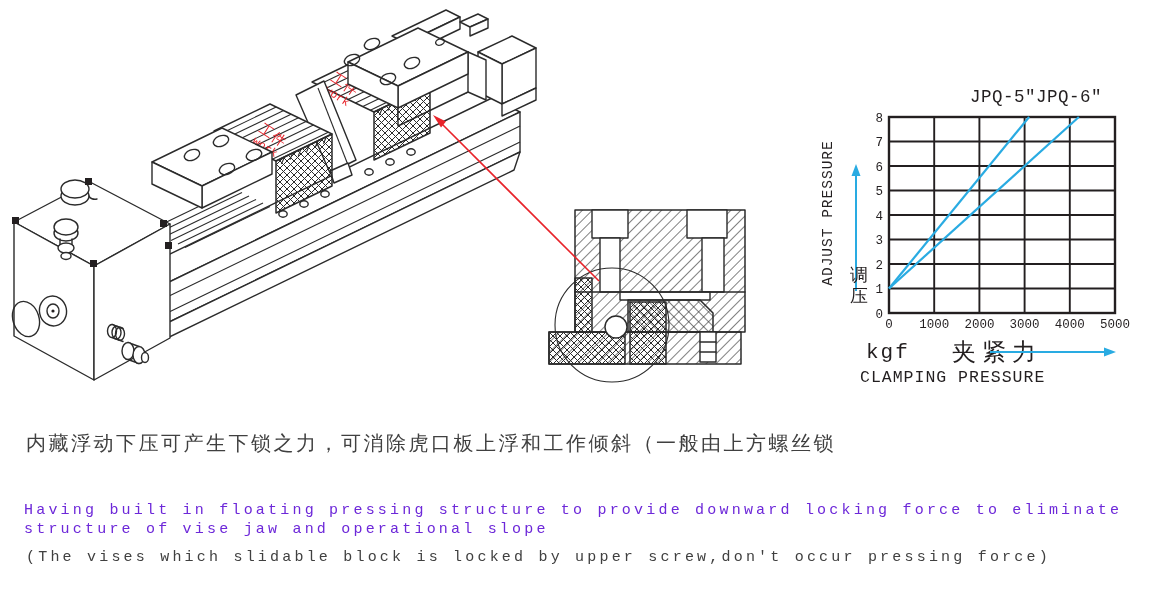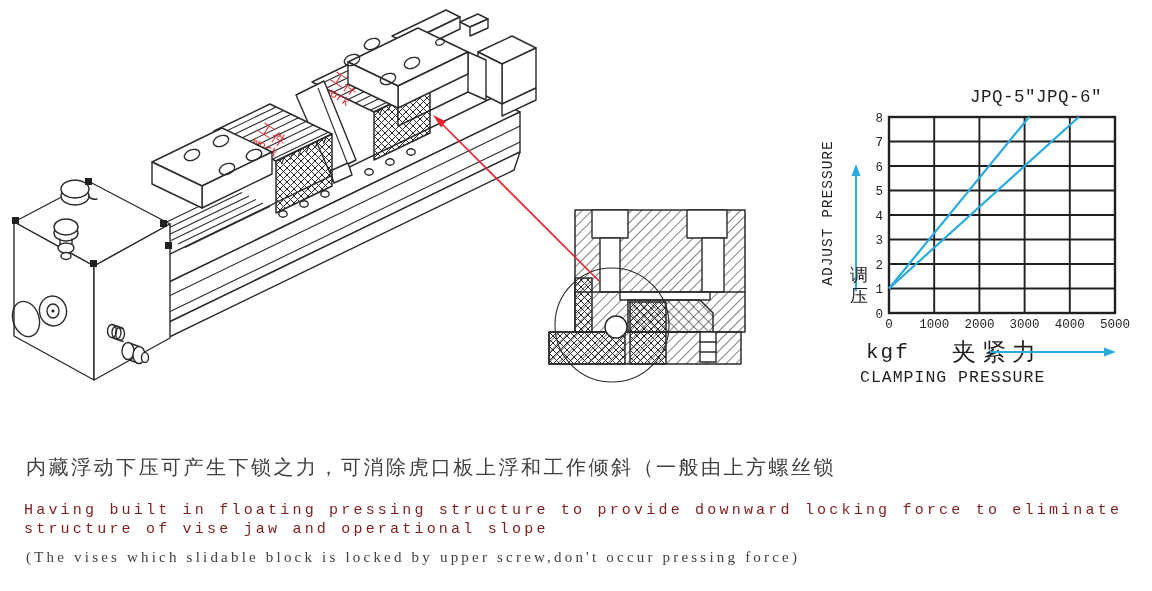--- a/index.html
+++ b/index.html
@@ -35,28 +35,28 @@
   .t-kgf{font-family:"Liberation Mono","DejaVu Sans Mono",monospace;
          font-size:21px;fill:#231f20;letter-spacing:2px;}
   .t-clampcn{font-family:"Liberation Serif","DejaVu Serif",serif;
              font-size:24px;fill:#231f20;letter-spacing:6px;}
   .t-clampen{font-family:"Liberation Mono","DejaVu Sans Mono",monospace;
              font-size:16.5px;fill:#231f20;letter-spacing:1px;}
   .cyan-ln{stroke:#29abe2;stroke-width:2;fill:none;}
   .cyan-fill{fill:#29abe2;stroke:none;}
 
   
-  .desc-cn{position:absolute;left:26px;top:456px;color:#404040;
+  .desc-cn{position:absolute;left:26px;top:432px;color:#404040;
            font-family:"Liberation Serif","DejaVu Serif",serif;
            font-size:20px;line-height:22px;letter-spacing:2.5px;white-space:nowrap;}
-  .desc-en{position:absolute;left:24px;top:501px;color:#7f1d1d;
+  .desc-en{position:absolute;left:24px;top:501px;color:#6d28d9;
            font-family:"Liberation Mono","DejaVu Sans Mono",monospace;
            font-size:15px;line-height:19px;letter-spacing:3.2px;white-space:nowrap;}
   .desc-en3{position:absolute;left:26px;top:549px;color:#404040;
-           font-family:Liberation Serif, serif;
+           font-family:Liberation Mono, monospace;
            font-size:15px;letter-spacing:3.2px;white-space:nowrap;}
 </style>
 </head>
 <body>
 
 <svg id="fig" width="1152" height="591" viewBox="0 0 1152 591">
   <defs>
     <pattern id="h1" width="7" height="7" patternUnits="userSpaceOnUse" patternTransform="rotate(45)">
       <line x1="0" y1="0" x2="0" y2="7" stroke="#2b2b2b" stroke-width="1.2"></line>
     </pattern>

